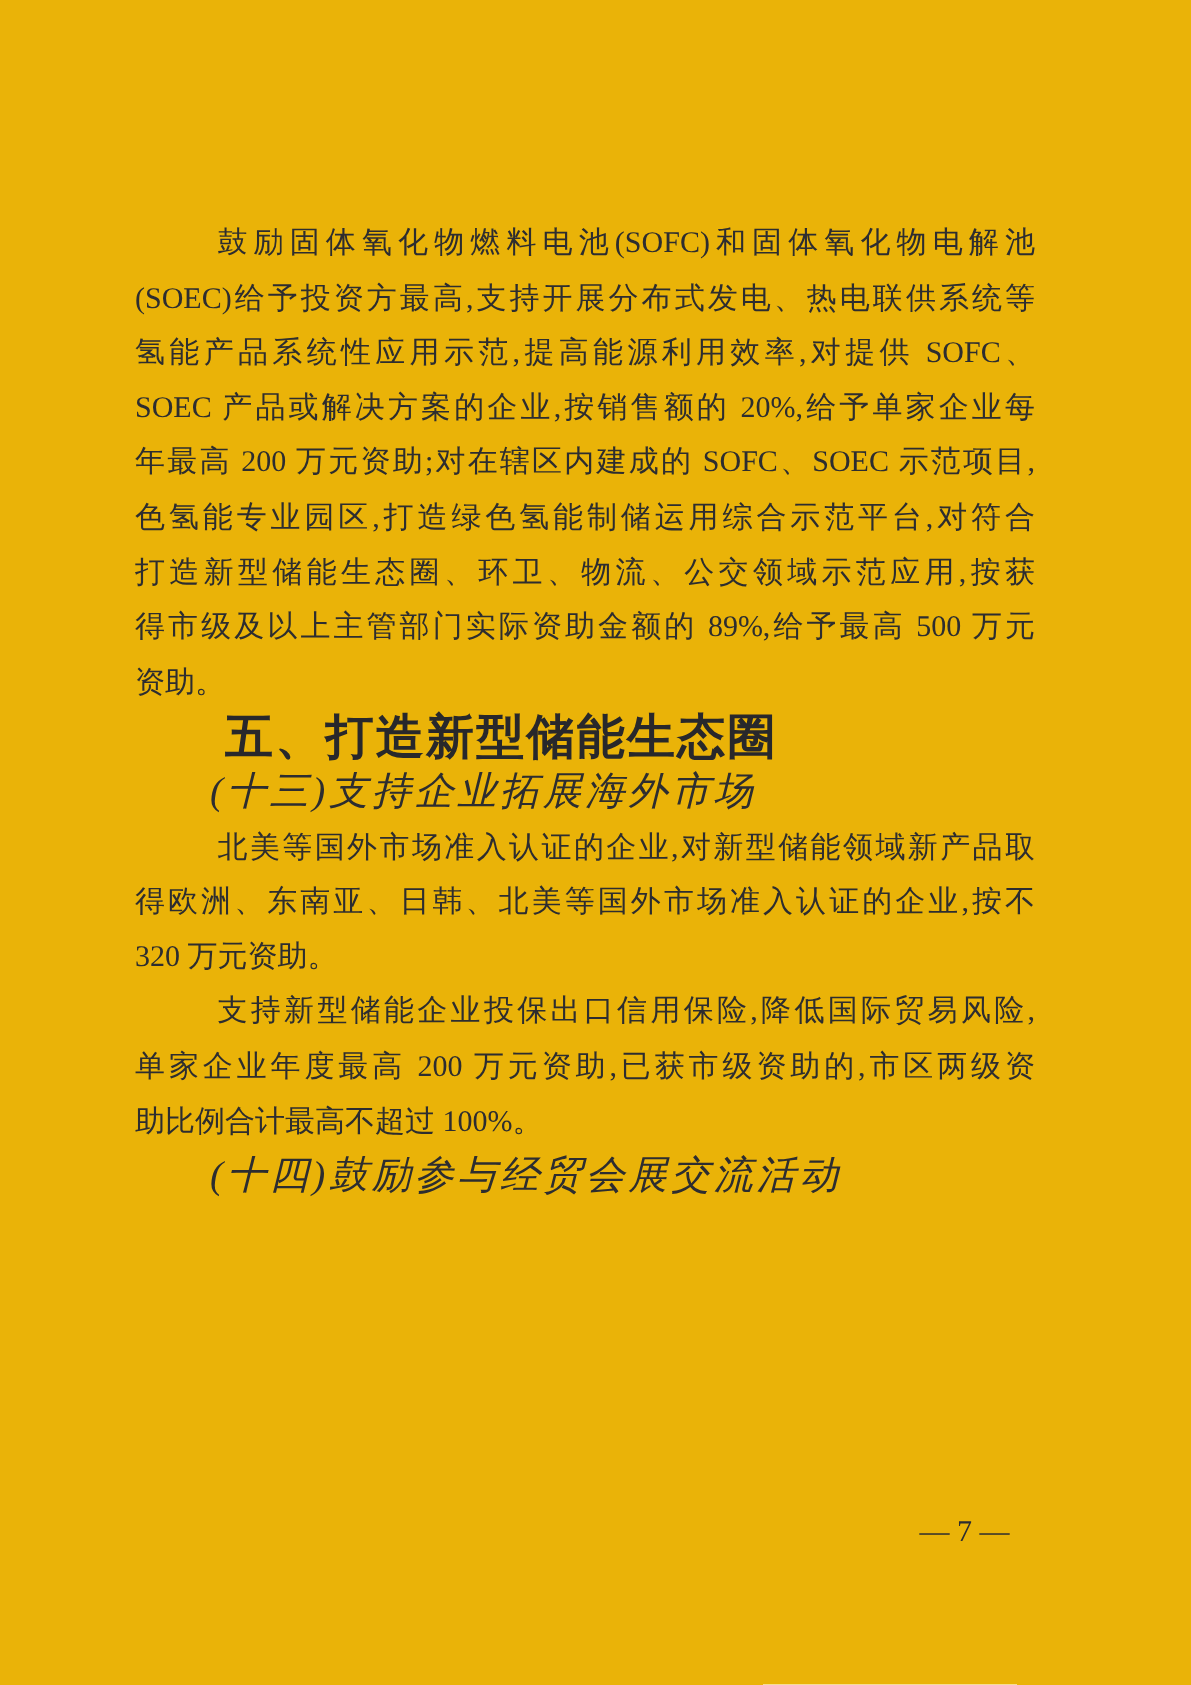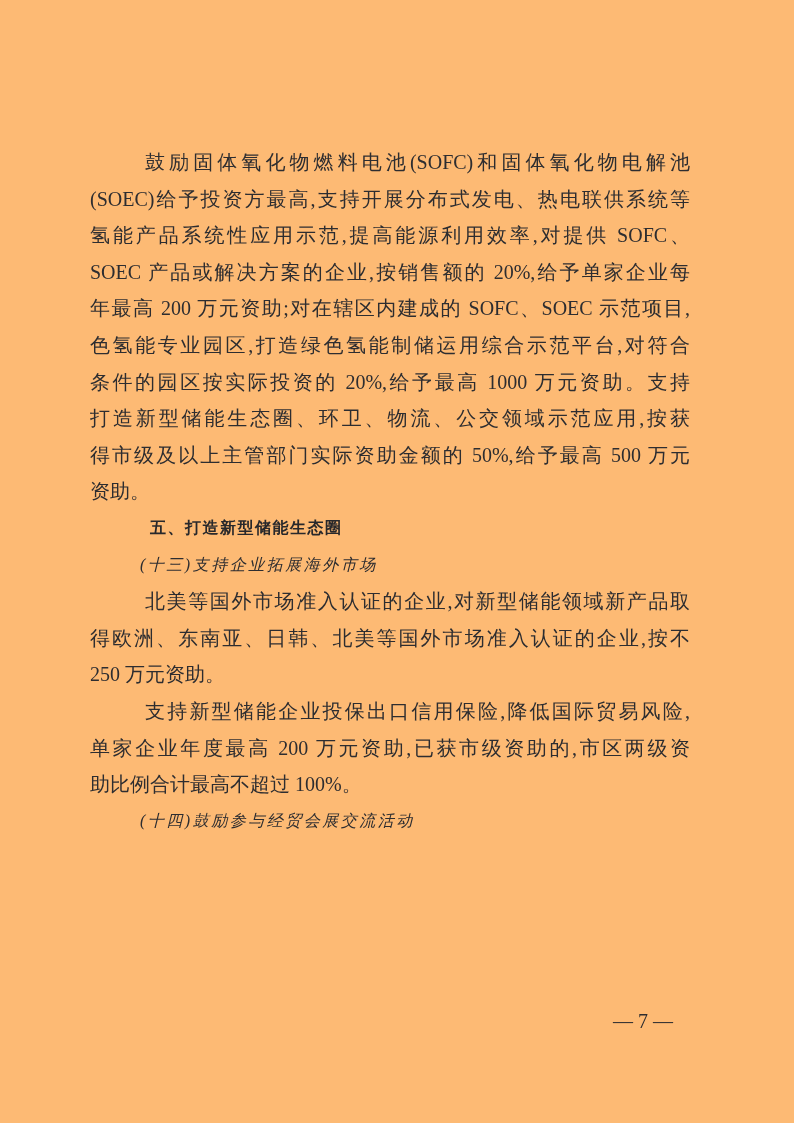--- a/index.html
+++ b/index.html
@@ -4,21 +4,21 @@
 <style>
   html, body {
     margin: 0;
     padding: 0;
     background: #ffffff;
   }
   .page {
     position: relative;
     width: 794px;
     height: 1123px;
-    background: #fdba74;
+    background: #eab308;
     overflow: hidden;
     font-family: "Liberation Serif", "DejaVu Serif", serif;
     color: #2d2d30;
   }
   .page-body {
     position: absolute;
     left: 90px;
     top: 144px;
     width: 600px;
     font-size: 20px;
@@ -33,30 +33,30 @@
   .ln.last {
     text-align: center;
     text-align-last: left;
   }
   .ln.indent {
     text-indent: 55px;
   }
   .heading {
     font-family: Liberation Serif, serif;
     font-weight: bold;
-    font-size: 16px;
+    font-size: 32px;
     letter-spacing: 1.5px;
     text-indent: 60px;
     text-align: left;
     text-align-last: left;
     color: #28282b;
   }
   .kaiti {
     font-style: italic;
-    font-size: 16px;
+    font-size: 26px;
     letter-spacing: 2.5px;
     text-indent: 50px;
     text-align: left;
     text-align-last: left;
   }
   .page-number {
     position: absolute;
     left: 613px;
     top: 1006px;
     font-size: 20px;
@@ -69,31 +69,30 @@
 
 <div class="page">
   <div class="page-body">
 
     <div class="ln indent">鼓励固体氧化物燃料电池(SOFC)和固体氧化物电解池</div>
     <div class="ln">(SOEC)给予投资方最高,支持开展分布式发电、热电联供系统等</div>
     <div class="ln">氢能产品系统性应用示范,提高能源利用效率,对提供 SOFC、</div>
     <div class="ln">SOEC 产品或解决方案的企业,按销售额的 20%,给予单家企业每</div>
     <div class="ln">年最高 200 万元资助;对在辖区内建成的 SOFC、SOEC 示范项目,</div>
     <div class="ln">色氢能专业园区,打造绿色氢能制储运用综合示范平台,对符合</div>
-    <div class="ln">条件的园区按实际投资的 20%,给予最高 1000 万元资助。支持</div>
     <div class="ln">打造新型储能生态圈、环卫、物流、公交领域示范应用,按获</div>
-    <div class="ln">得市级及以上主管部门实际资助金额的 50%,给予最高 500 万元</div>
+    <div class="ln">得市级及以上主管部门实际资助金额的 89%,给予最高 500 万元</div>
     <div class="ln last">资助。</div>
 
     <div class="ln heading">五、打造新型储能生态圈</div>
     <div class="ln kaiti">(十三)支持企业拓展海外市场</div>
 
     <div class="ln indent">北美等国外市场准入认证的企业,对新型储能领域新产品取</div>
     <div class="ln">得欧洲、东南亚、日韩、北美等国外市场准入认证的企业,按不</div>
-    <div class="ln last">250 万元资助。</div>
+    <div class="ln last">320 万元资助。</div>
 
     <div class="ln indent">支持新型储能企业投保出口信用保险,降低国际贸易风险,</div>
     <div class="ln">单家企业年度最高 200 万元资助,已获市级资助的,市区两级资</div>
     <div class="ln last">助比例合计最高不超过 100%。</div>
 
     <div class="ln kaiti">(十四)鼓励参与经贸会展交流活动</div>
 
   </div>
 
   <div class="page-number">— 7 —</div>

